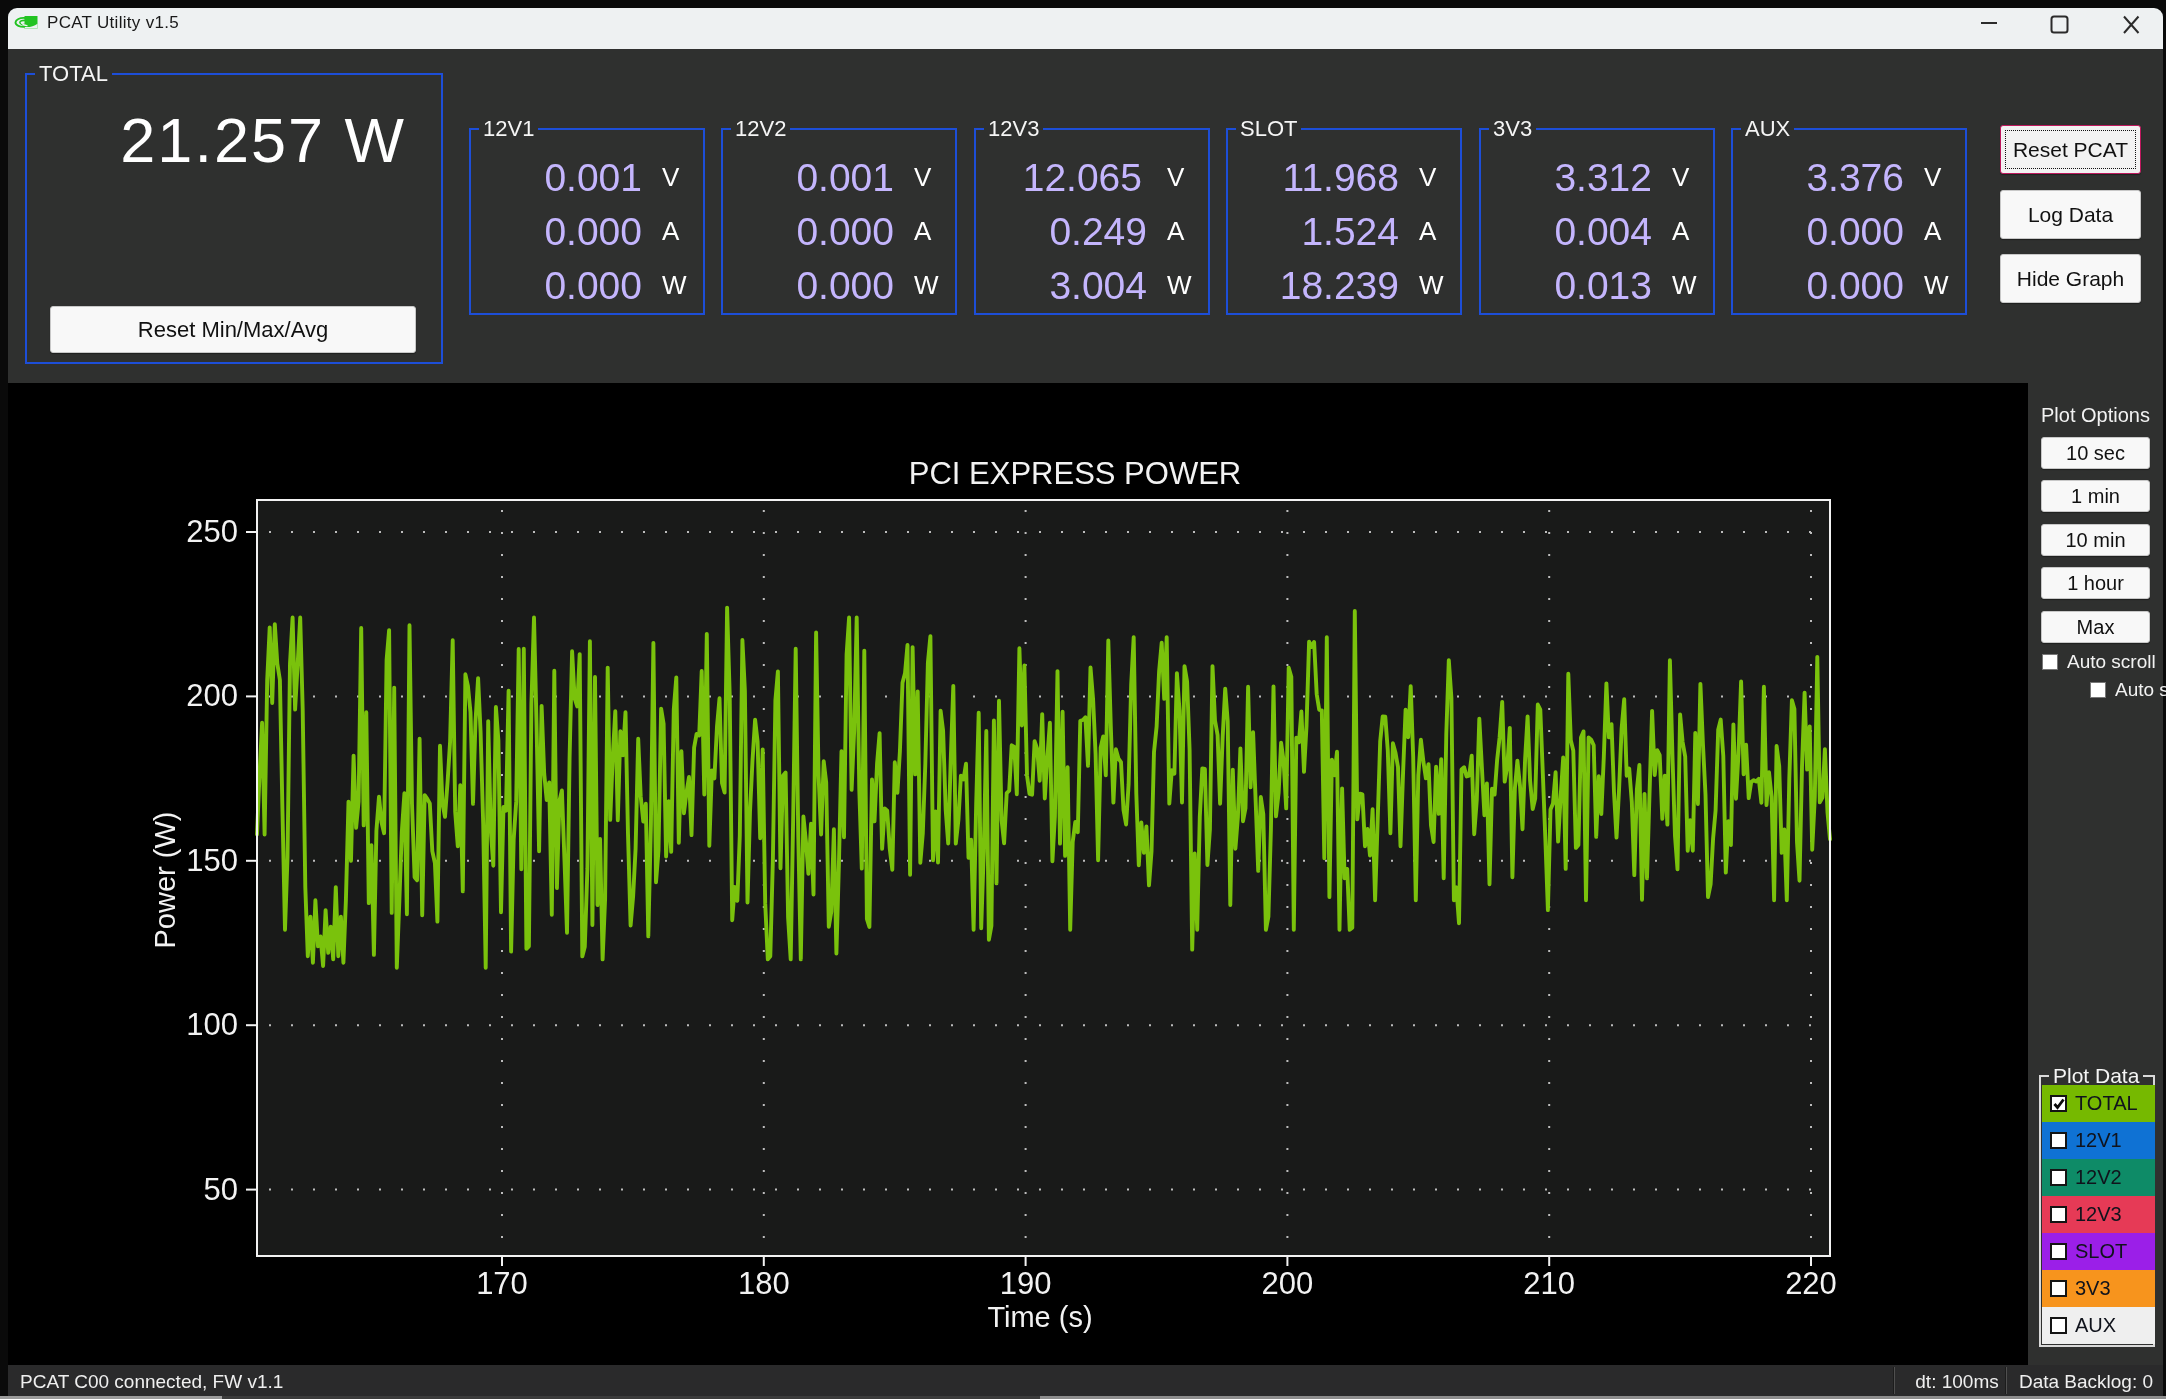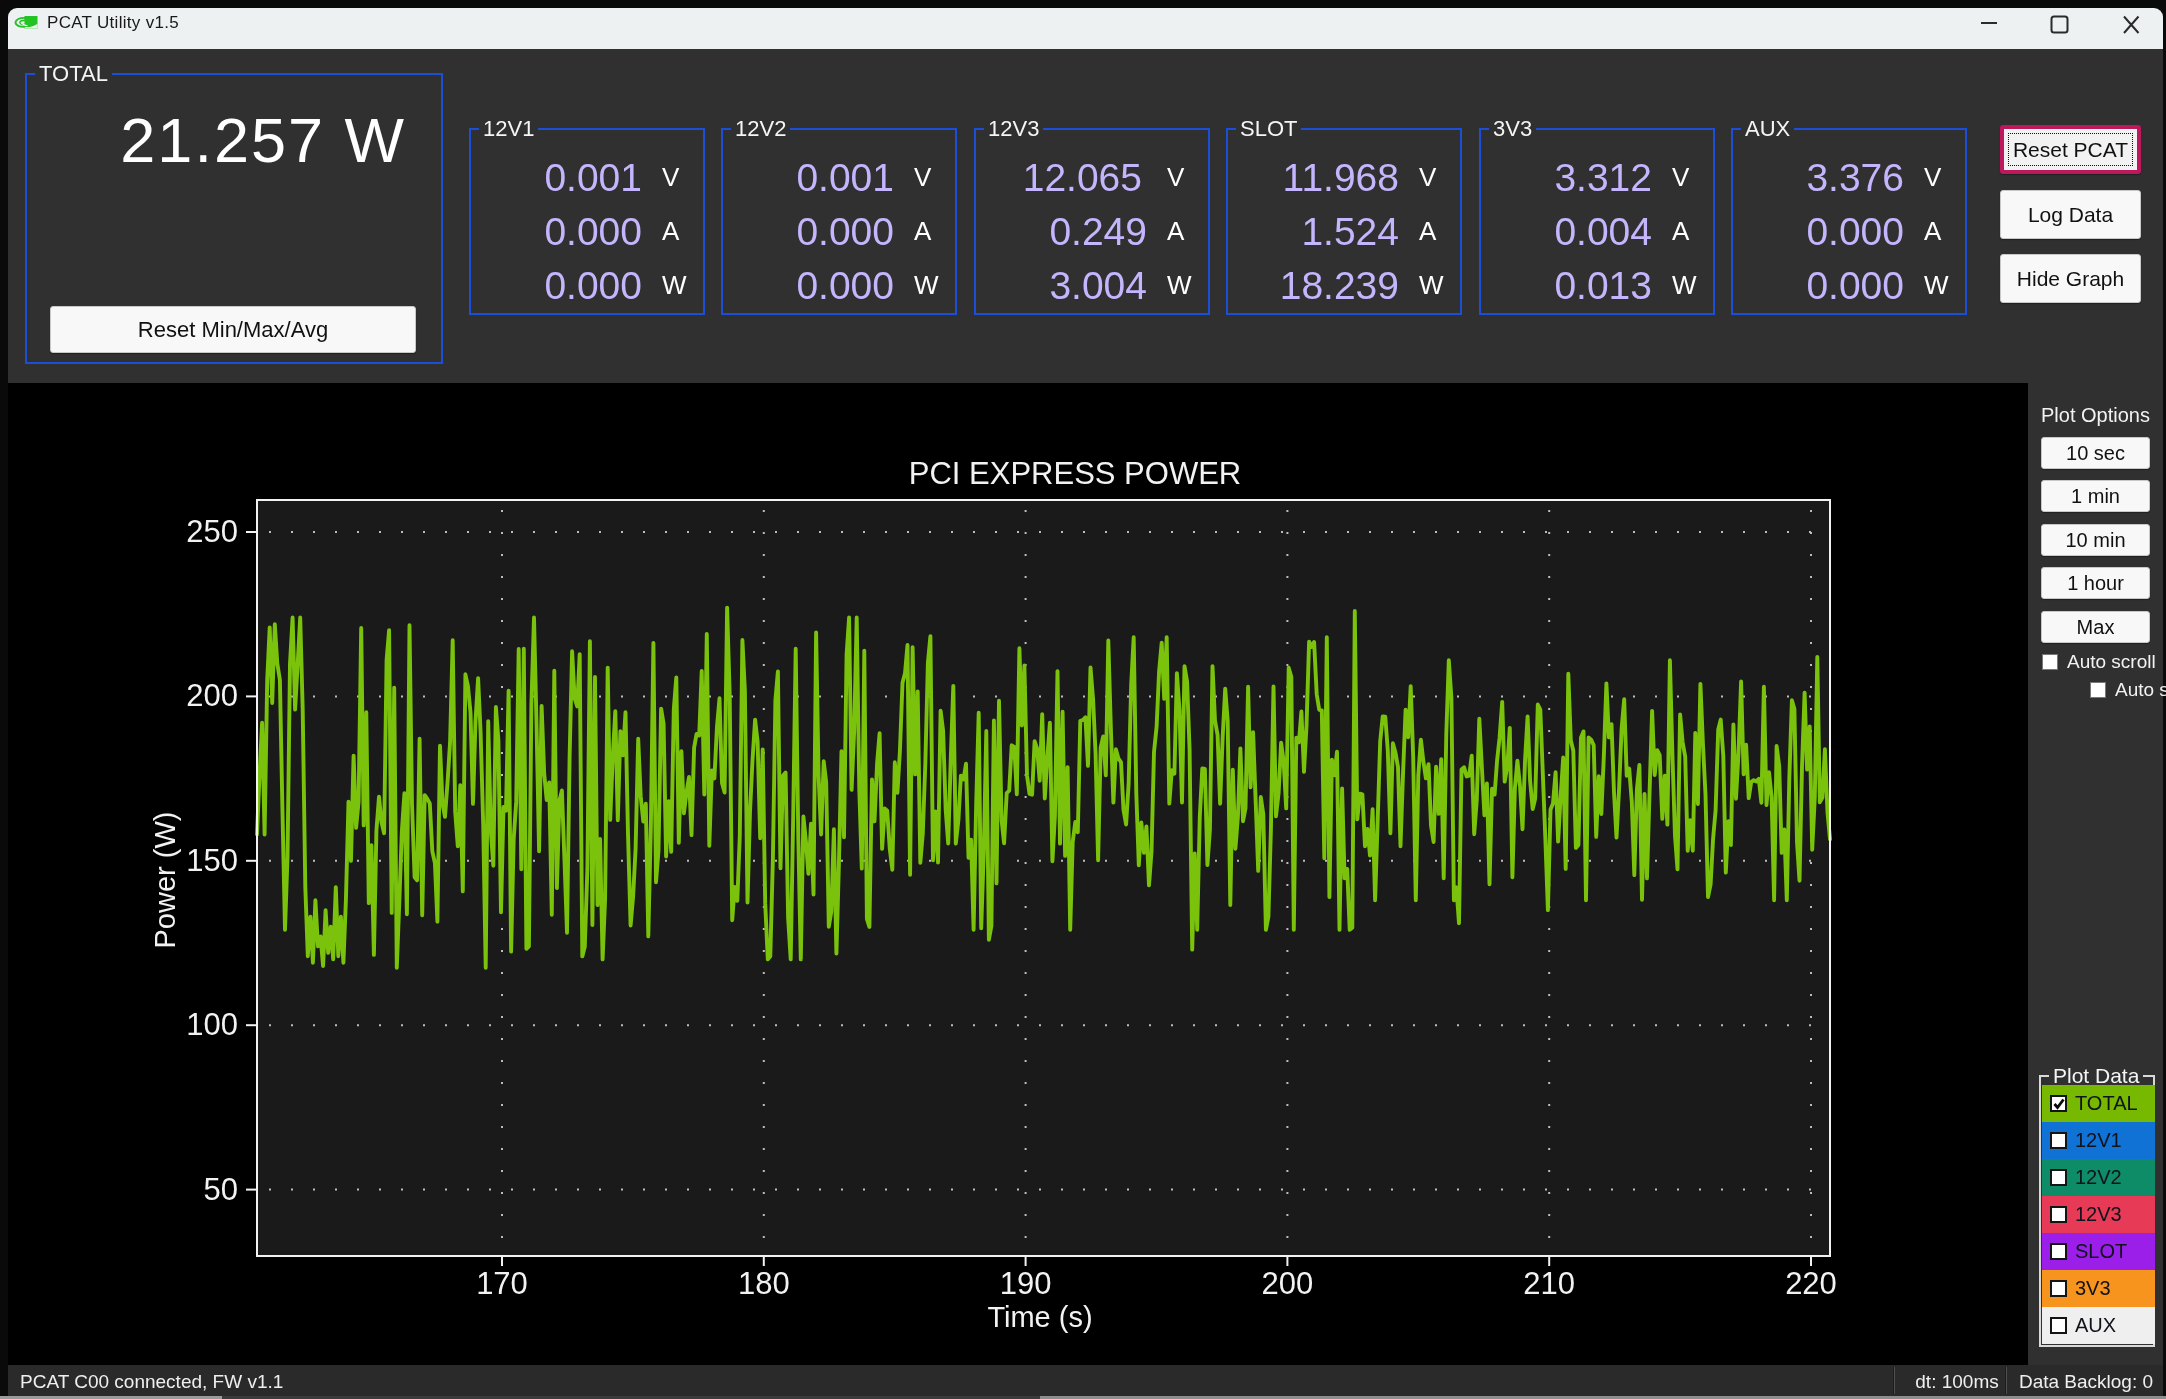--- a/index.html
+++ b/index.html
@@ -105,21 +105,21 @@
     </div>
     <div class="gb" style="left:1723px; top:79px; width:236px; height:187px;">
       <div class="gblabel">AUX</div>
       <div class="valrow" style="right:61px; top:26px; width:160px; text-align:right;">3.376</div>
       <div class="valrow" style="right:61px; top:80px; width:160px; text-align:right;">0.000</div>
       <div class="valrow" style="right:61px; top:134px; width:160px; text-align:right;">0.000</div>
       <div class="unit" style="left:191px; top:32px;">V</div>
       <div class="unit" style="left:191px; top:86px;">A</div>
       <div class="unit" style="left:191px; top:140px;">W</div>
     </div>
-    <div class="btn" style="left:1992px; top:76px; width:141px; height:49px; font-size:21px; background:#f2f2f2; border:4px solid #be185d;"><div style="position:absolute; inset:4px; border:1.5px dotted #111;"></div>Reset PCAT</div>
+    <div class="btn" style="left:1992px; top:76px; width:141px; height:49px; font-size:21px; background:#f2f2f2; border:1px solid #be185d;"><div style="position:absolute; inset:4px; border:1.5px dotted #111;"></div>Reset PCAT</div>
     <div class="btn" style="left:1992px; top:141px; width:141px; height:49px; font-size:21px;">Log Data</div>
     <div class="btn" style="left:1992px; top:205px; width:141px; height:49px; font-size:21px;">Hide Graph</div>
   </div>
   <div id="chart">
     <svg width="2020" height="982" viewBox="0 0 2020 982" style="position:absolute;left:0;top:0">
         <rect x="249" y="117" width="1573" height="756" fill="#191a19"></rect>
         <line x1="261" y1="149" x2="1818" y2="149" stroke="#bdbdbd" stroke-width="2" stroke-dasharray="2 20"></line>
         <line x1="261" y1="313.4" x2="1818" y2="313.4" stroke="#bdbdbd" stroke-width="2" stroke-dasharray="2 20"></line>
         <line x1="261" y1="477.8" x2="1818" y2="477.8" stroke="#bdbdbd" stroke-width="2" stroke-dasharray="2 20"></line>
         <line x1="261" y1="642.2" x2="1818" y2="642.2" stroke="#bdbdbd" stroke-width="2" stroke-dasharray="2 20"></line>

